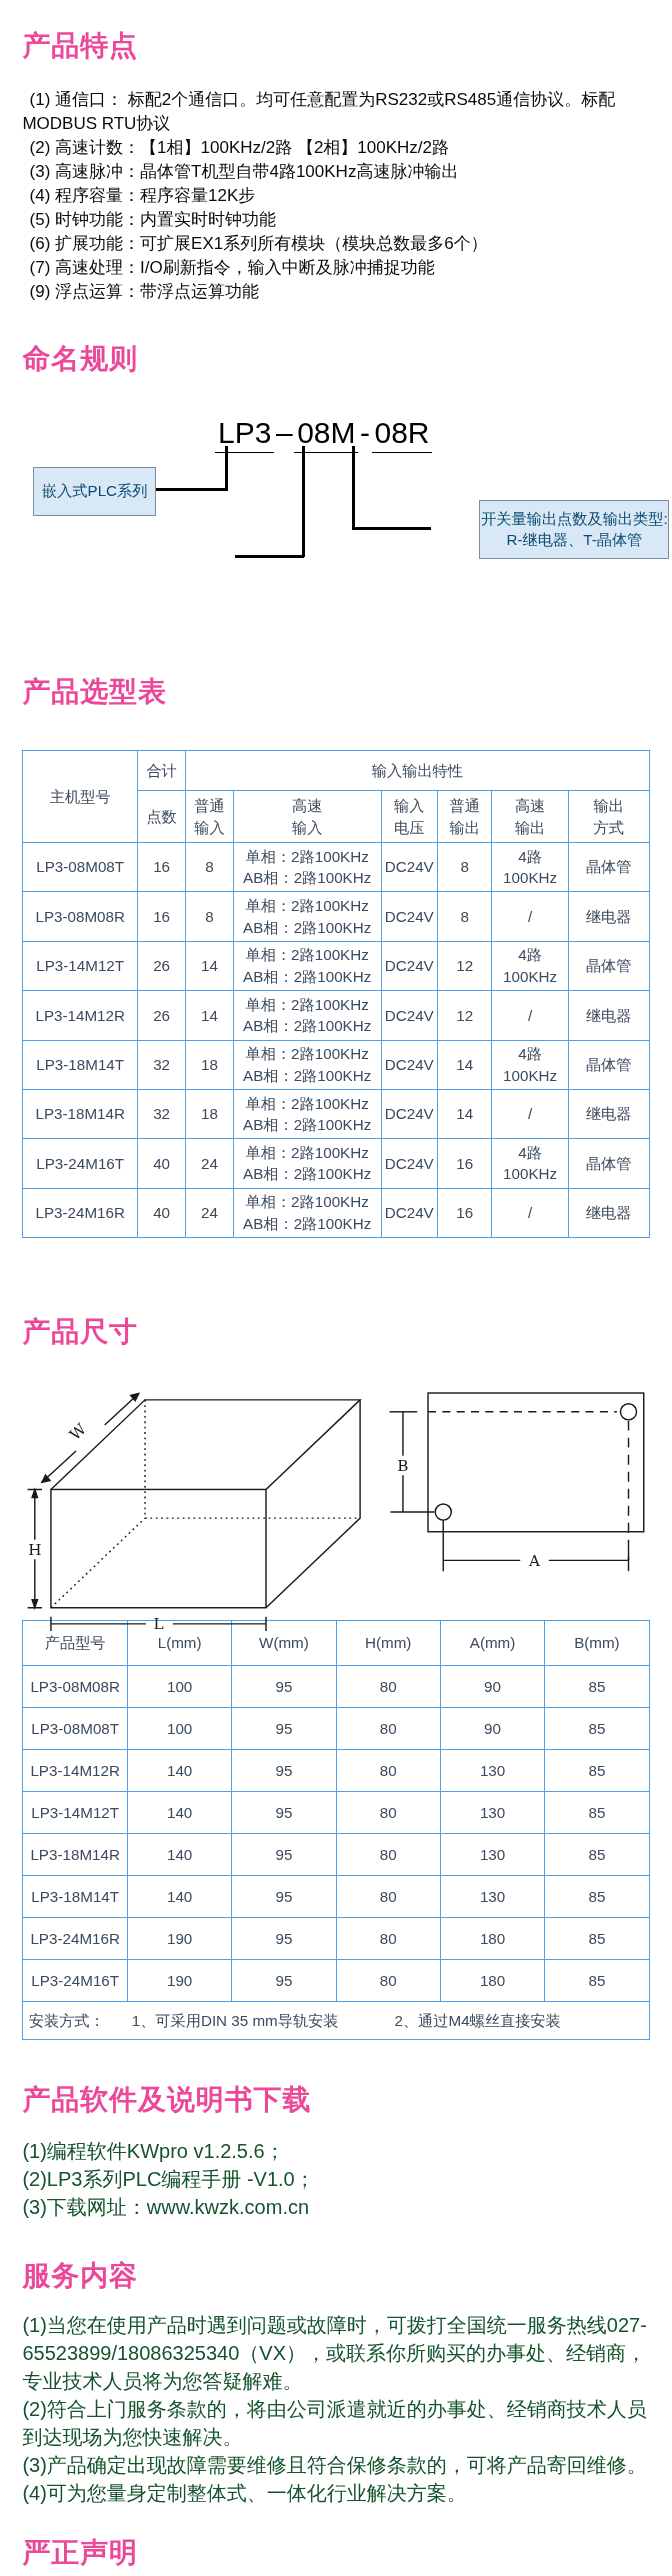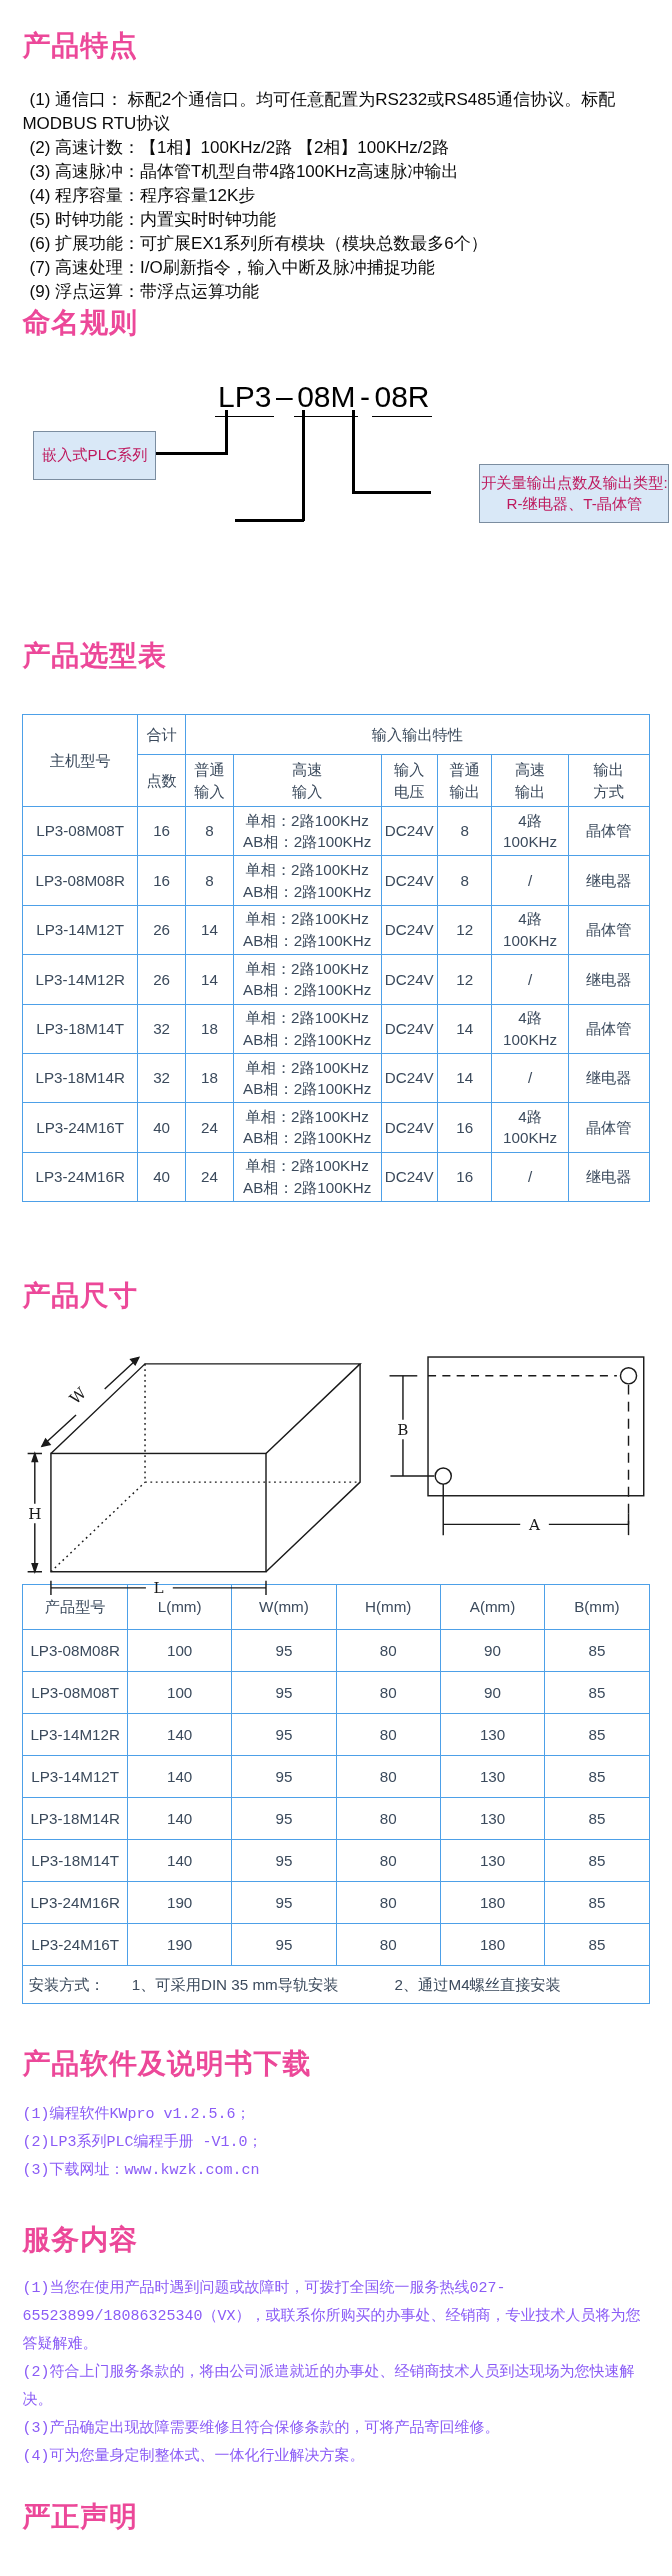--- a/index.html
+++ b/index.html
@@ -20,28 +20,27 @@
 
   
   .feature-list { margin-top: 23px; }
   .feature-list p {
     font-size: 17px;
     line-height: 24px;
     color: #0a0a0a;
     text-indent: 7.2px;
   }
   .plain-list p {
-    font-size: 15px;
+    font-size: 20px;
     line-height: 28px;
-    color: #8b5cf6;
-    font-family: Liberation Mono, monospace;
+    color: #14532d;
   }
 
   
-  .naming-title { }
+  .naming-title { margin-top: 36px; }
   .naming-diagram {
     position: relative;
     height: 195px;
     margin-top: 34px;
   }
   .model-code {
     position: absolute;
     left: 193px; top: 4px;
     font-size: 30px;
     color: #000;
@@ -55,21 +54,21 @@
   .model-code .sep { display: inline-block; padding: 0 1.8px 1.8px 1.8px; }
   .nd-box {
     position: absolute;
     background: #d9e8f7;
     border: 0.9px solid #7b8da0;
     display: flex;
     flex-direction: column;
     align-items: center;
     justify-content: center;
     font-size: 15.2px;
-    color: #be185d;
+    color: #0c4a6e;
     line-height: 20.6px;
     text-align: center;
   }
   .nd-box-series { left: 10.8px; top: 55px; width: 123px; height: 49px; }
   .nd-box-input  { left: 2.7px;  top: 126px; width: 211px; height: 49px; }
   .nd-box-output { left: 409px; top: 88px; width: 190px; height: 59px; margin-left: 48px; }
   .nd-line { position: absolute; background: #000; }
 
   
   table.data-table {

